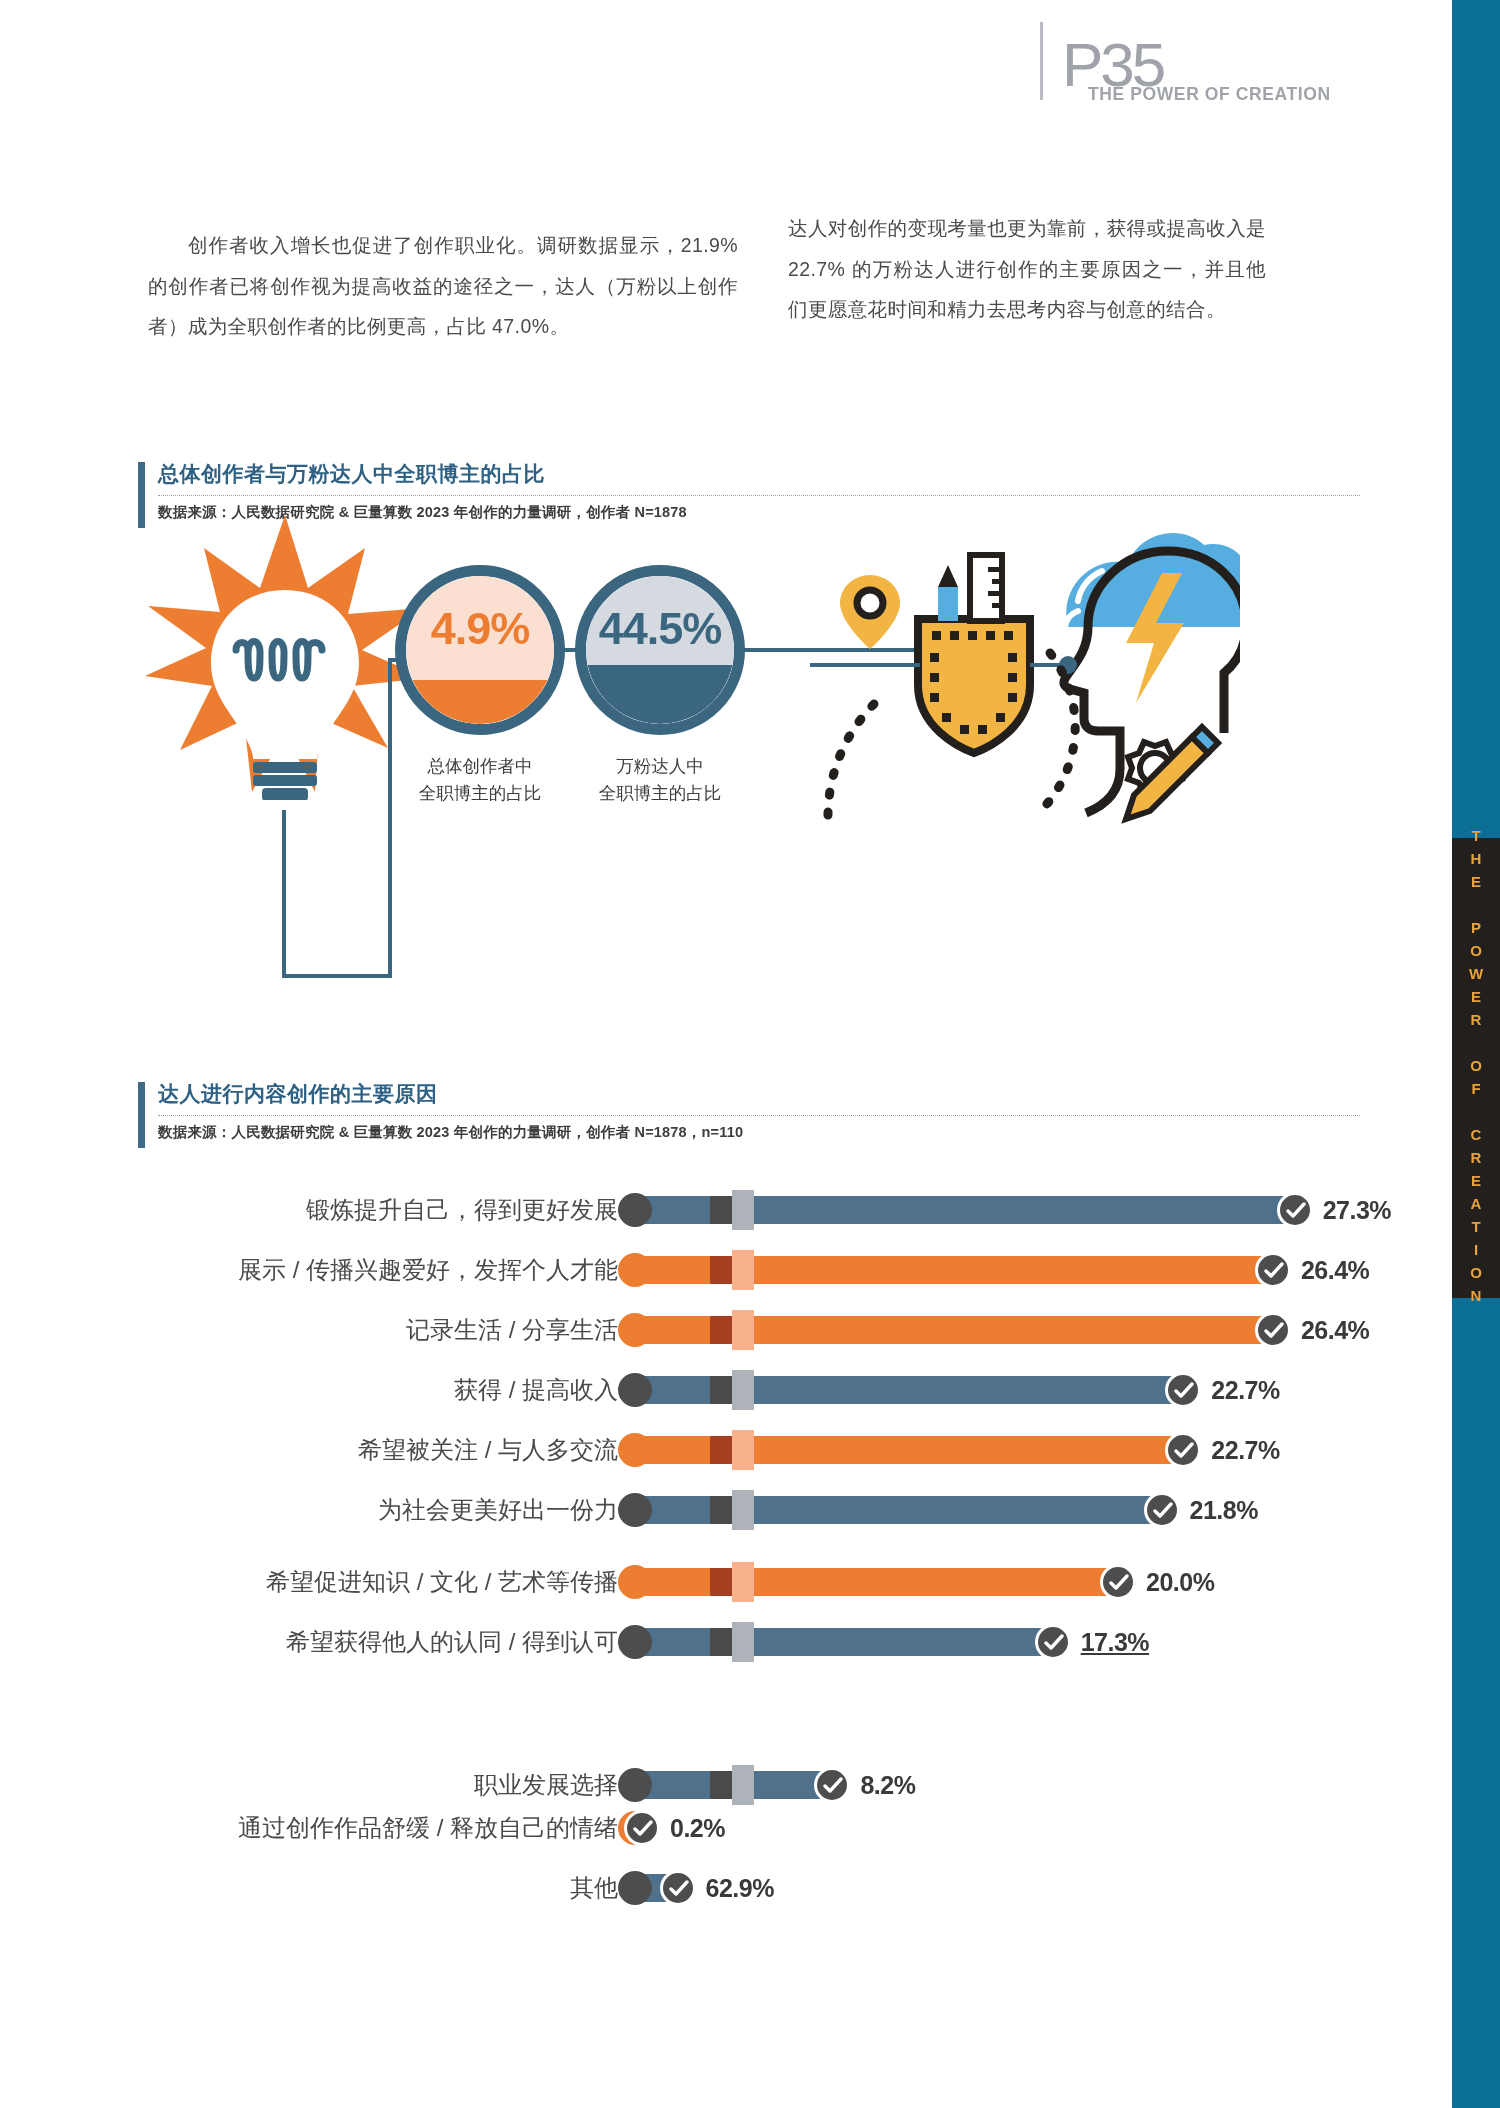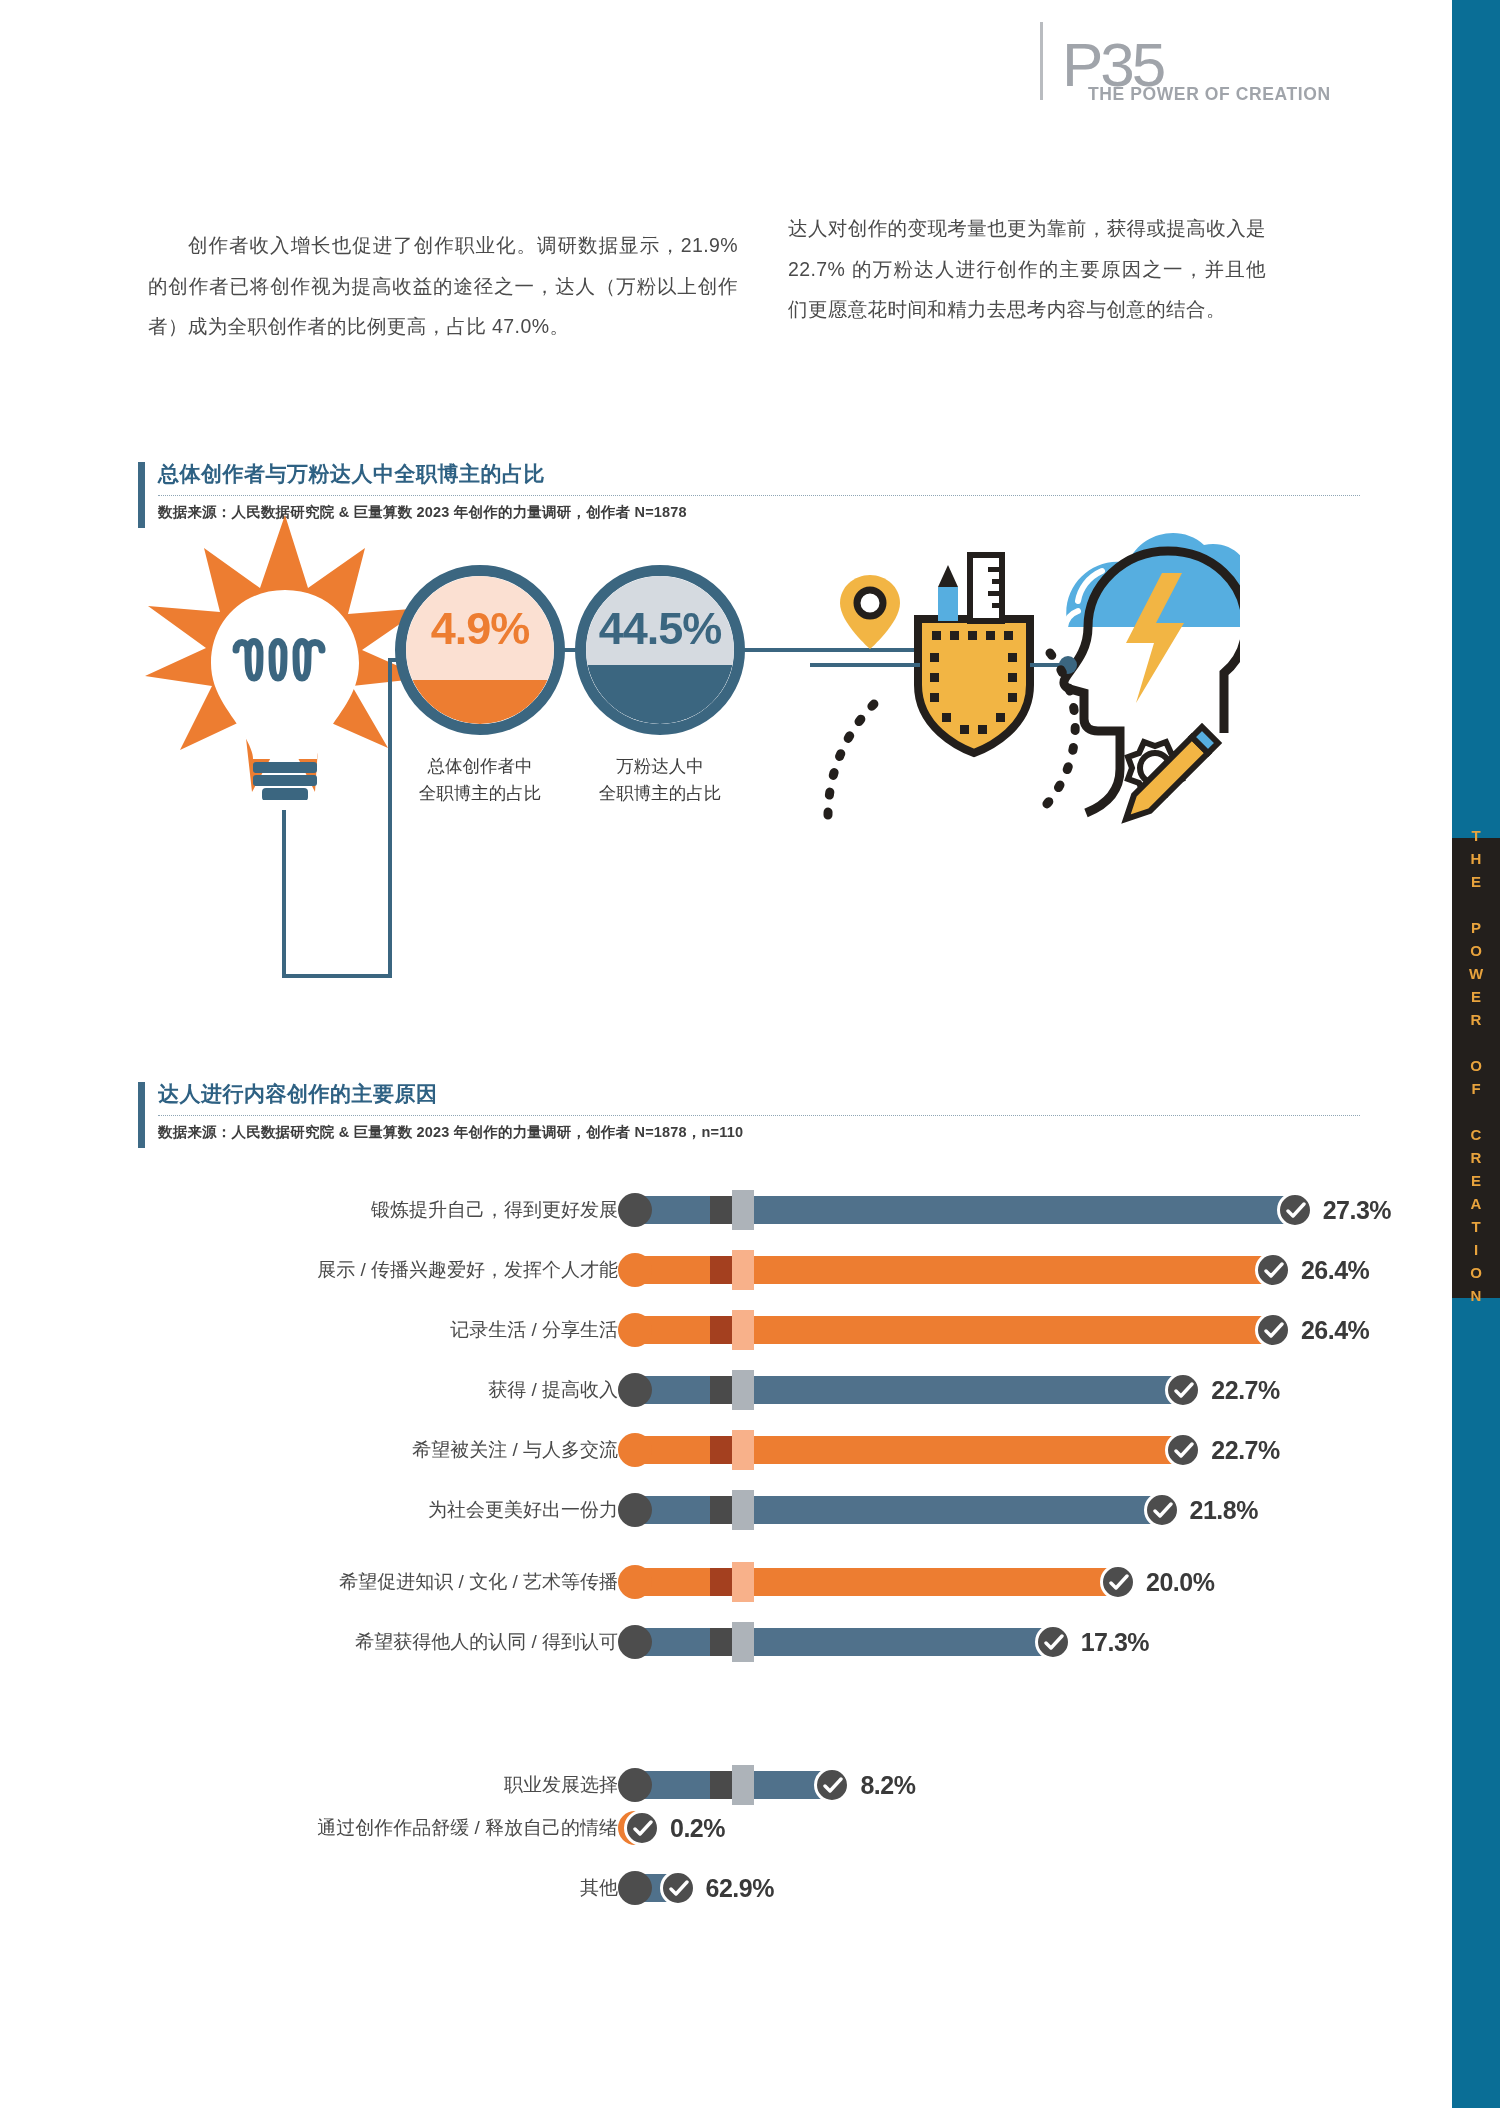--- a/index.html
+++ b/index.html
@@ -75,21 +75,21 @@
   }
   #c1{left:265px;top:25px;}
   #c2{left:445px;top:25px;}
   .conn{position:absolute;background:#3b6680;}
 
   
   #chart{position:absolute;left:120px;top:1190px;width:1260px;height:830px;}
   .row{position:absolute;left:0;width:1260px;height:40px;}
   .row-label{
     position:absolute;right:762px;top:0;height:40px;line-height:40px;
-    font-size:19px;color:#4a4a4a;white-space:nowrap;text-align:right;
+    font-size:24px;color:#4a4a4a;white-space:nowrap;text-align:right;
   }
   .cap-dot{
     position:absolute;left:498px;top:3px;width:34px;height:34px;border-radius:50%;
     z-index:4;
   }
   .bar-seg-a{position:absolute;left:514px;top:6px;height:28px;z-index:2;}
   .fold-dark{position:absolute;top:6px;width:22px;height:28px;z-index:3;}
   .fold-light{position:absolute;top:0px;width:22px;height:40px;z-index:3;}
   .bar-seg-b{position:absolute;top:6px;height:28px;z-index:2;}
   .check{
@@ -358,21 +358,21 @@
       <div class="cap-dot" style="background: rgb(77, 77, 77);"></div>
       <div class="bar-seg-a" style="width: 98px; background: rgb(80, 113, 139);"></div>
       <div class="fold-dark" style="left: 590px; background: rgb(74, 74, 74);"></div>
       <div class="fold-light" style="left: 612px; background: rgb(173, 179, 185);"></div>
       <div class="bar-seg-b" style="left: 634px; width: 298.66px; background: rgb(80, 113, 139);"></div>
       <div class="check" style="left: 914.66px;">
         <svg width="20" height="18" viewBox="0 0 20 18">
           <path d="M2 9 L7 14 L18 2" stroke="#ffffff" stroke-width="3.4" fill="none" stroke-linecap="round" stroke-linejoin="round"></path>
         </svg>
       </div>
-      <div class="val" style="left: 960.66px;">17.3%</div>
+      <div class="val" style="left: 960.66px; text-decoration: underline;">17.3%</div>
     </div>
     <div class="row" style="top: 552px; margin-top: 23px;">
       <div class="row-label">职业发展选择</div>
       <div class="cap-dot" style="background: rgb(77, 77, 77);"></div>
       <div class="bar-seg-a" style="width: 98px; background: rgb(80, 113, 139);"></div>
       <div class="fold-dark" style="left: 590px; background: rgb(74, 74, 74);"></div>
       <div class="fold-light" style="left: 612px; background: rgb(173, 179, 185);"></div>
       <div class="bar-seg-b" style="left: 634px; width: 78.44px; background: rgb(80, 113, 139);"></div>
       <div class="check" style="left: 694.44px;">
         <svg width="20" height="18" viewBox="0 0 20 18">

